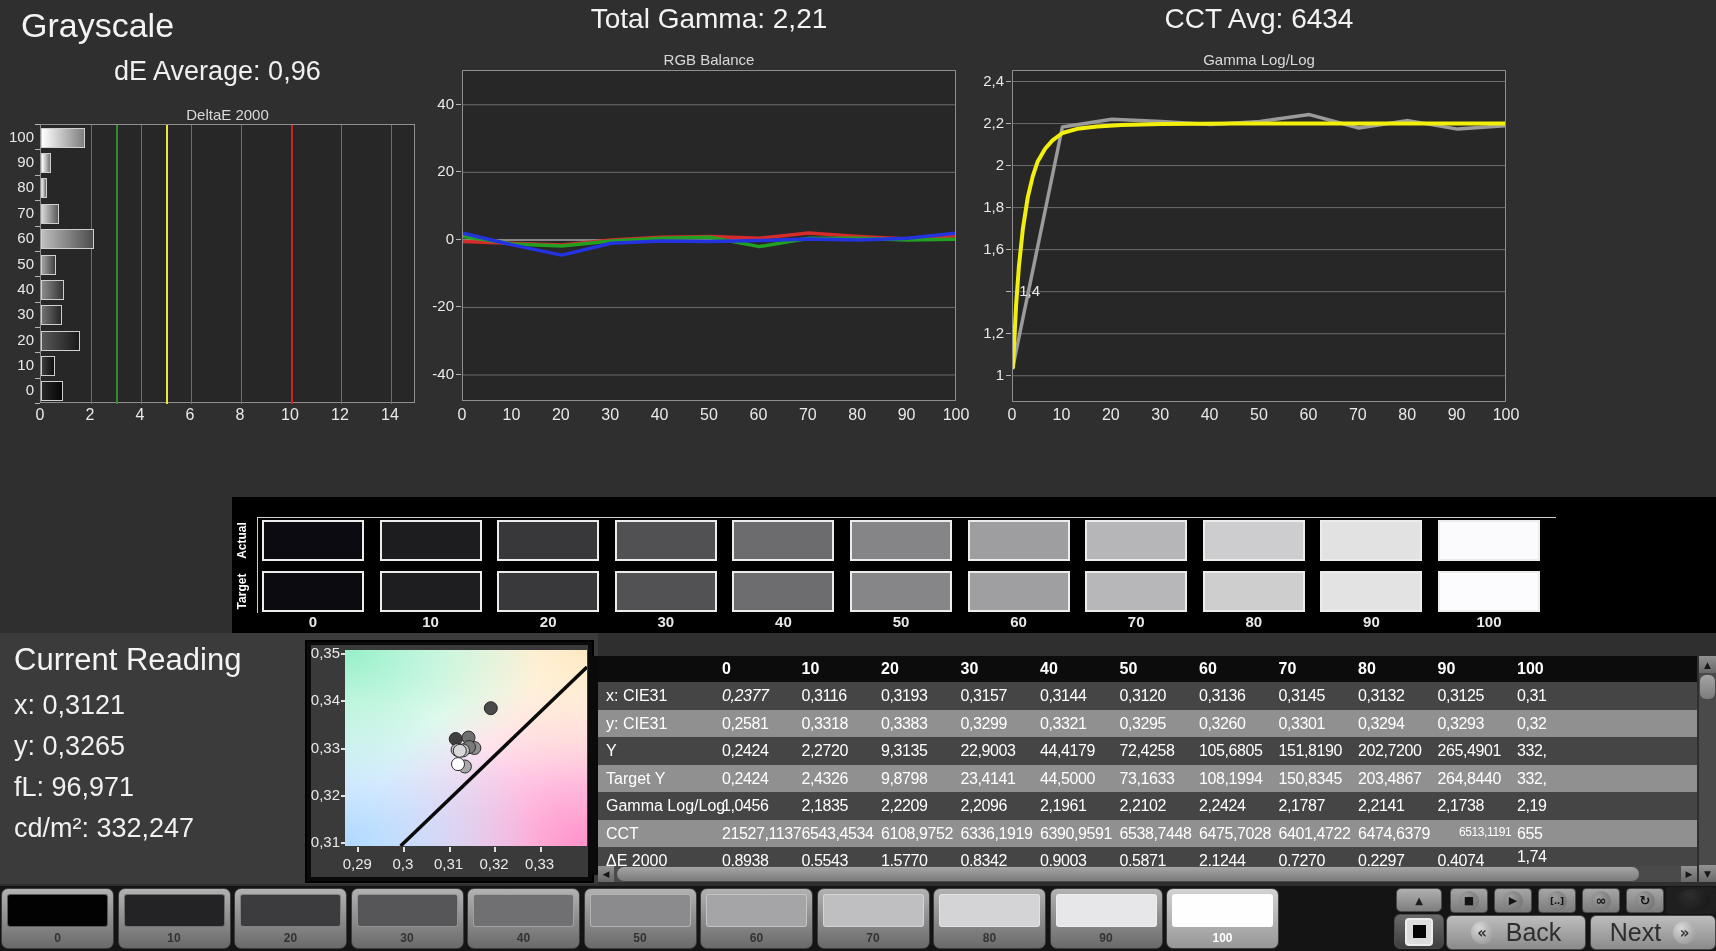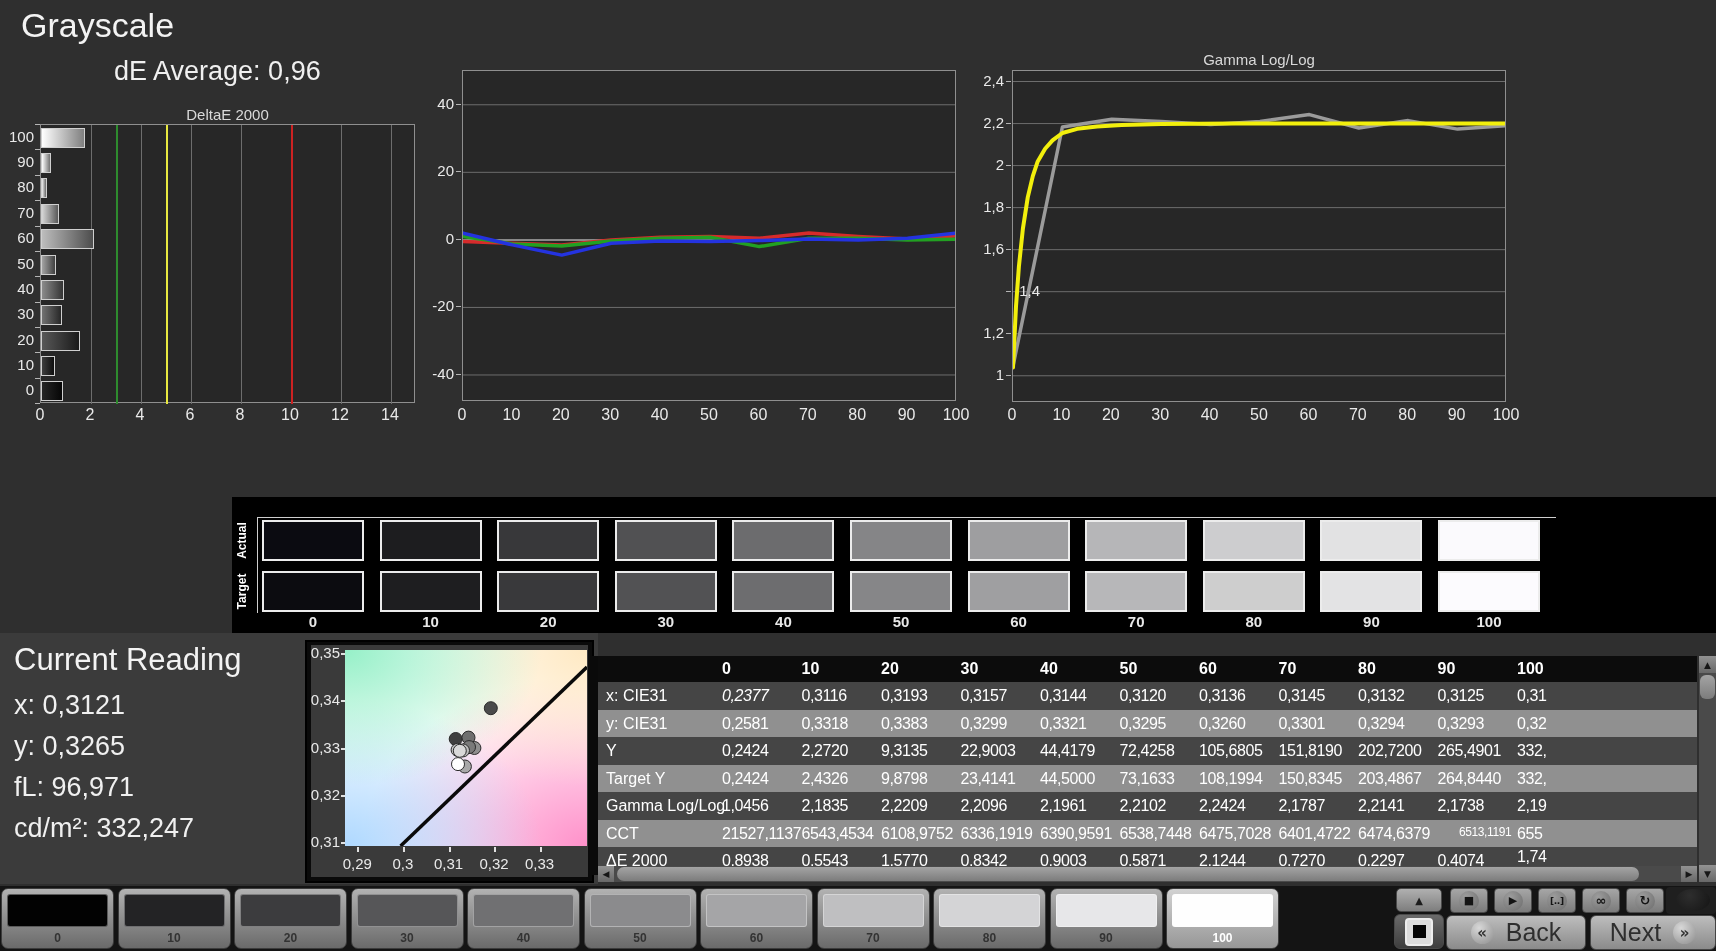--- a/index.html
+++ b/index.html
@@ -35,21 +35,24 @@
 </style>
 </head>
 <body>
 
 <div id="root">
 
   <div class="abs title-big" style="left:21px;top:6px;">Grayscale</div>
   <div class="abs cr-line" style="left:114px;top:56px;font-size:27px;">dE Average: 0,96</div>
   <div class="abs sub" style="left:40px;top:106px;width:375px;">DeltaE 2000</div>
 
-
+  <div class="abs title-med" style="left:462px;top:3px;width:494px;">Total Gamma: 2,21</div>
+  <div class="abs sub" style="left:462px;top:51px;width:494px;">RGB Balance</div>
+
+  <div class="abs title-med" style="left:1012px;top:3px;width:494px;">CCT Avg: 6434</div>
   <div class="abs sub" style="left:1012px;top:51px;width:494px;">Gamma Log/Log</div>
 
   <div class="abs" style="left:232px;top:497px;width:1484px;height:136px;background:#000;"></div>
   <div class="abs" style="left:258px;top:517px;width:1298px;height:1px;background:#cfcfcf;"></div>
   <div class="abs" style="left:257px;top:517px;width:1px;height:96px;background:#cfcfcf;"></div>
   <div class="abs rot" style="left:221px;top:520px;width:41px;height:41px;">Actual</div>
   <div class="abs rot" style="left:221px;top:571px;width:41px;height:41px;">Target</div>
 
   <div class="abs" style="left:0;top:633px;width:598px;height:251px;background:#3b3b3b;"></div>
   <div class="abs" style="left:14px;top:642px;font-size:31px;color:#f3f3f3;">Current Reading</div>

